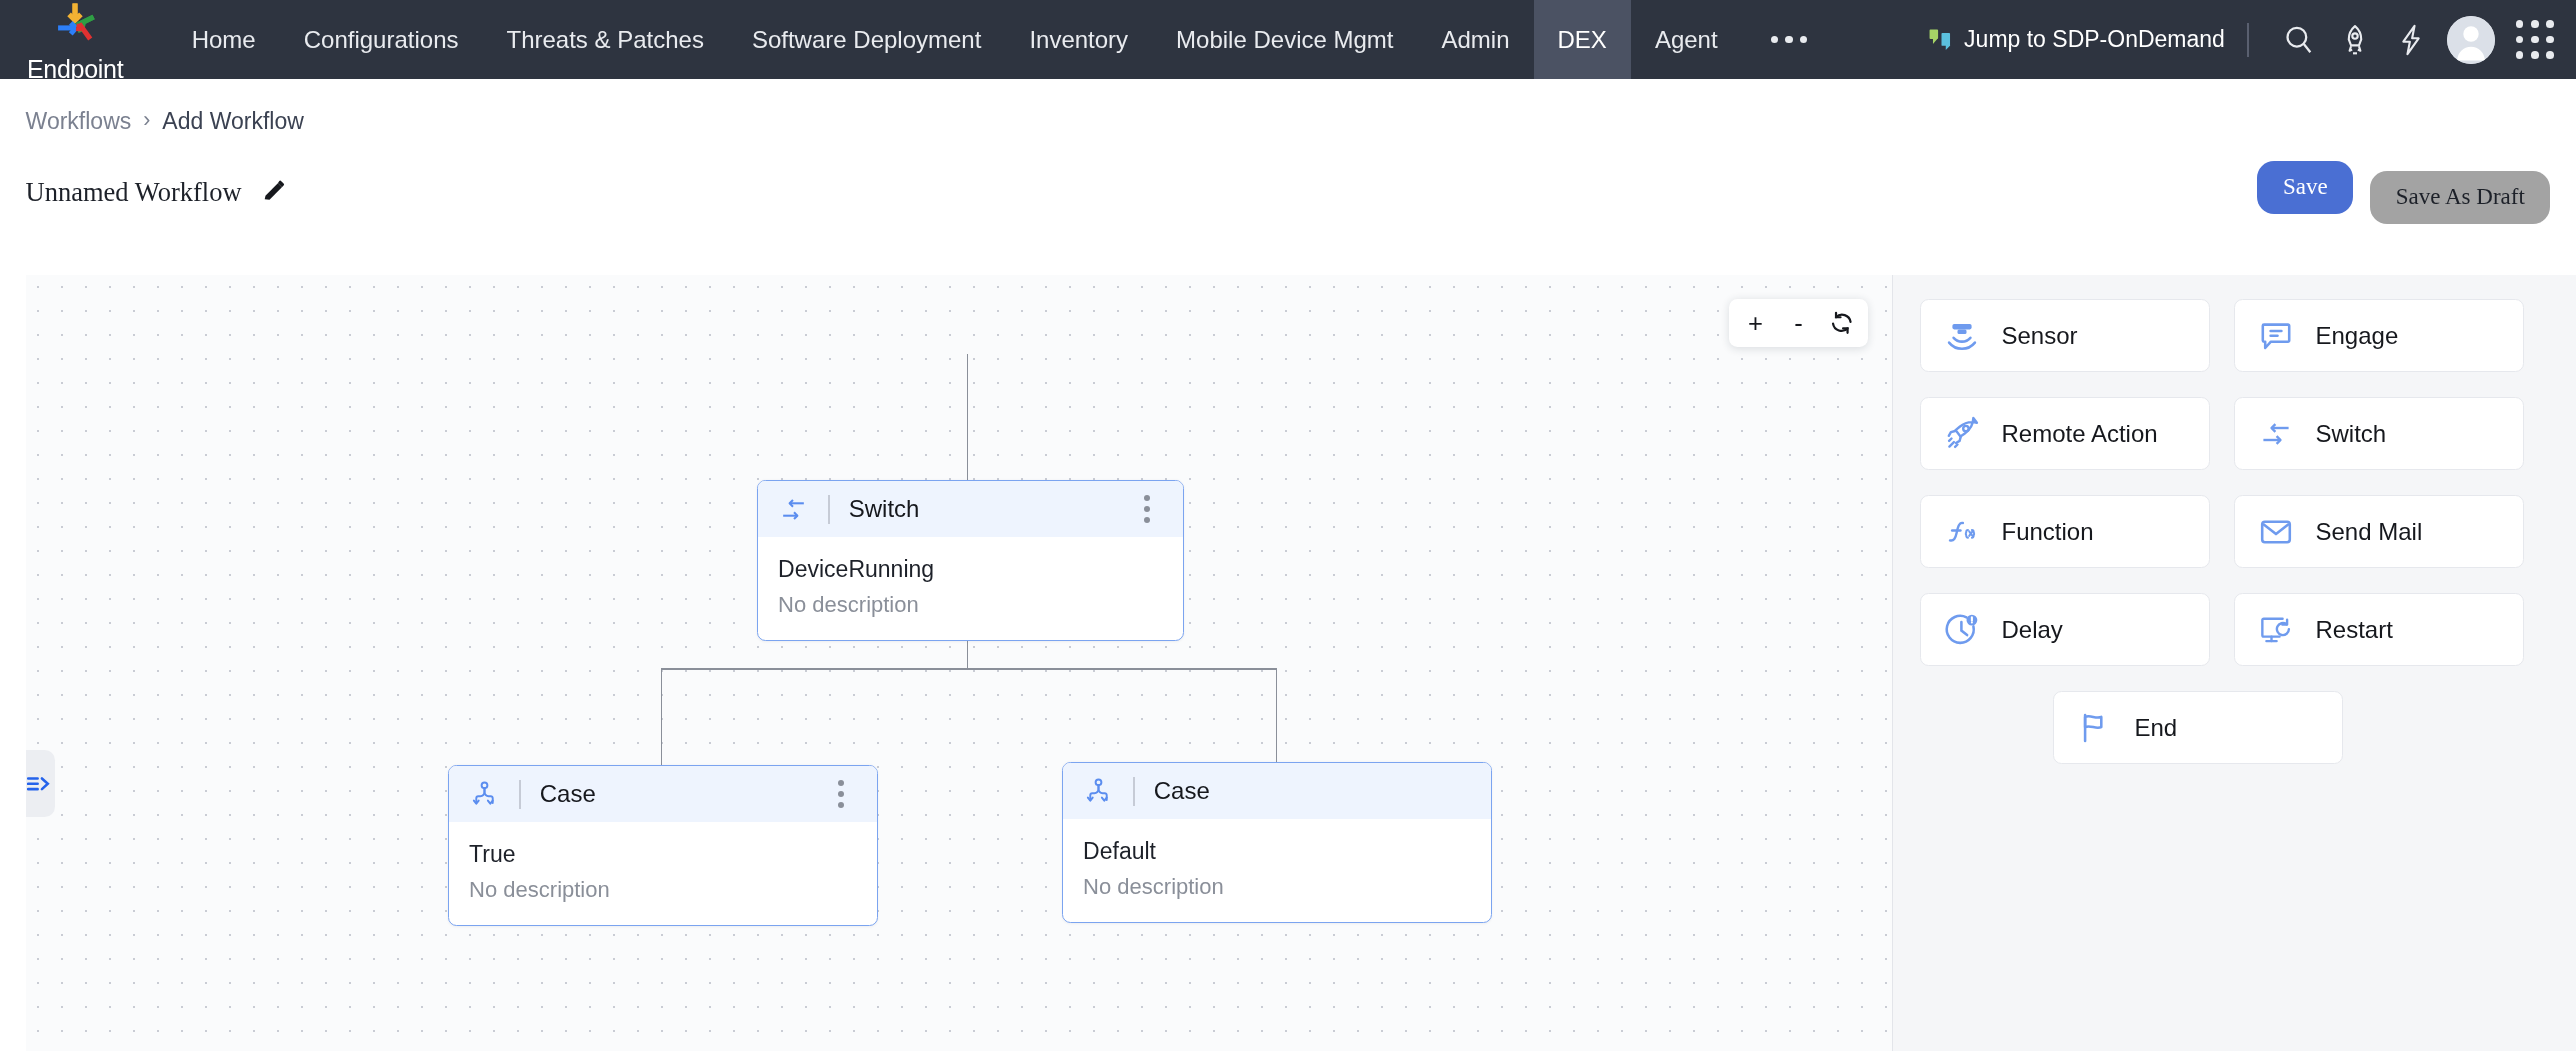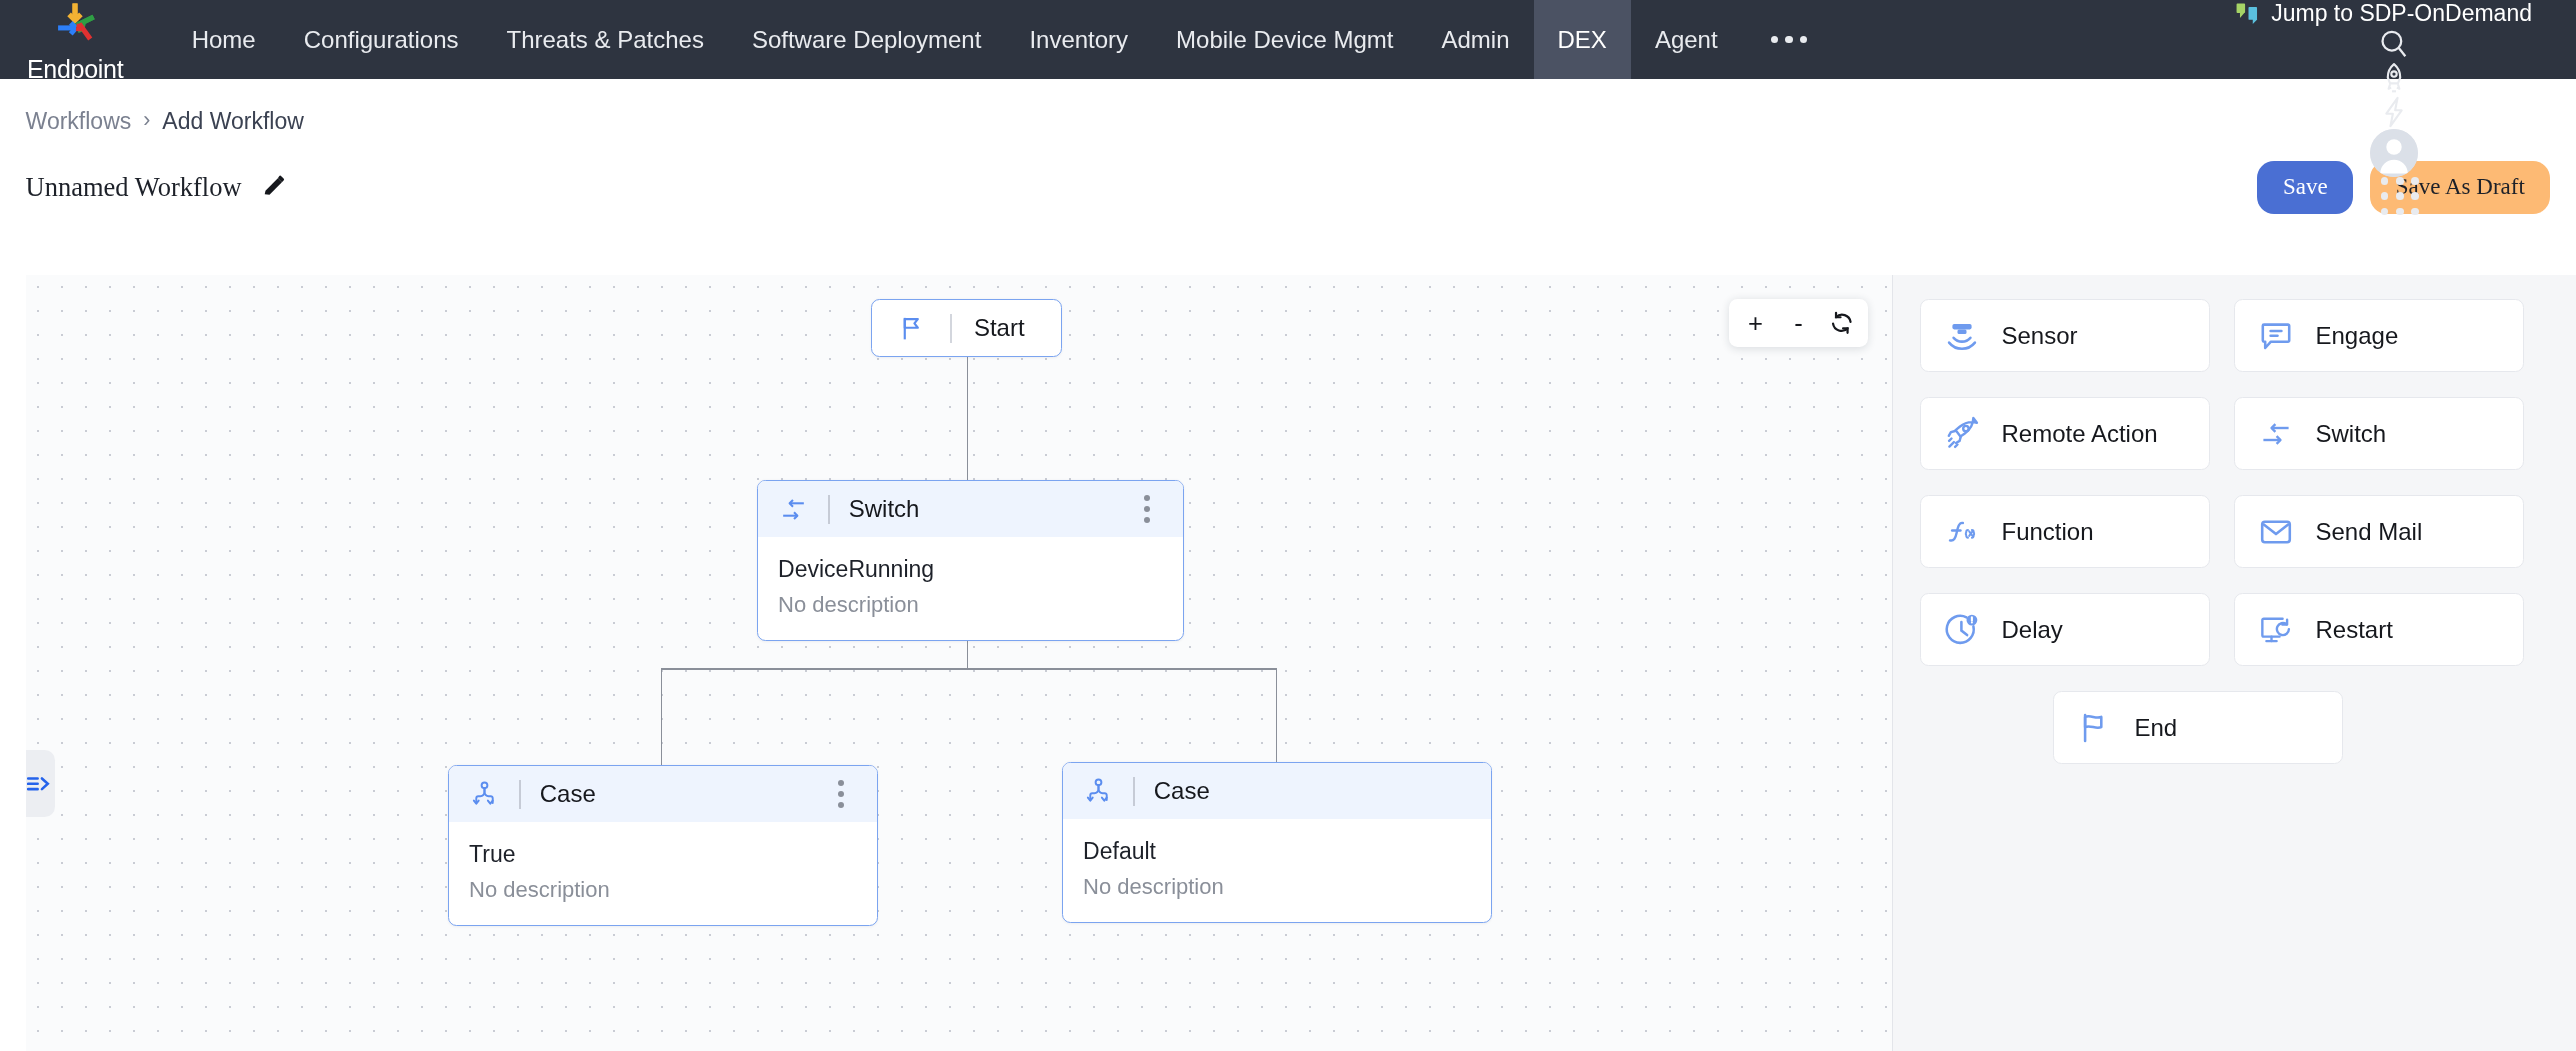--- a/index.html
+++ b/index.html
@@ -48,21 +48,21 @@
   .nav-item.active { background: #4b5263; color: #ffffff; }
   .nav-dots {
     display: flex; align-items: center; gap: 6.8px;
     padding: 0 29px; cursor: pointer;
   }
   .nav-dots i { width: 7.7px; height: 7.7px; border-radius: 50%; background: #e9ebef; display: block; }
 
   .nav-right {
     margin-left: auto;
     display: flex; align-items: center;
-    padding-right: 22px; gap: 0px; flex-direction: column;
+    padding-right: 22px; gap: 0px;
   }
   .jump {
     display: flex; align-items: center; gap: 12px;
     color: #ffffff; font-size: 23px; white-space: nowrap;
     cursor: pointer; padding-right: 22px;
   }
   .jump-ico { width: 25.6px; height: 25.6px; flex: none; }
   .nav-sep { width: 1.7px; height: 34px; background: #5a6070; margin-right: 22px; }
   .nav-ico {
     width: 56px; height: 56px;
@@ -96,21 +96,21 @@
   .page-title { font-size: 26.5px; color: #1d2129; font-weight: 400; }
   .pencil { margin-left: 19px; width: 25.6px; height: 25.6px; cursor: pointer; }
   .title-actions { margin-left: auto; display: flex; gap: 17px; }
   .btn {
     border: none; border-radius: 17px;
     font-family: inherit; font-size: 23px;
     padding: 0 25.6px; height: 53px; cursor: pointer;
     display: flex; align-items: center; justify-content: center;
   }
   .btn-primary { background: #4a6fd3; color: #ffffff; }
-  .btn-secondary { background: #fdba74; color: #1d2129; }
+  .btn-secondary { background: #a3a3a3; color: #1d2129; margin-top: 10px; }
 
   
   .workspace {
     position: absolute;
     left: 25.6px; right: 0px; top: 275px; bottom: 0;
     display: flex;
   }
   .canvas {
     position: relative;
     flex: 1;
@@ -340,32 +340,20 @@
         <path d="M14 7 L19.5 12 L14 17"></path>
       </svg>
     </div>
 
     <div class="edge" style="left:941px; top:79px; width:1.7px; height:126px;"></div>
     <div class="edge" style="left:941px; top:357px; width:1.7px; height:38px;"></div>
     <div class="edge" style="left:635px; top:393px; width:616px; height:1.7px;"></div>
     <div class="edge" style="left:635px; top:393px; width:1.7px; height:97px;"></div>
     <div class="edge" style="left:1250px; top:393px; width:1.7px; height:94px;"></div>
 
-    <div class="node" style="left:845px; top:24px; width:191px; border-radius:8.5px;">
-      <div class="node-pill">
-        <span class="nico">
-          <svg width="29" height="29" viewBox="0 0 24 24" fill="none" stroke="#5b8def" stroke-width="1.8" stroke-linejoin="round">
-            <path d="M5.6 3.2 V21"></path>
-            <path d="M5.6 4.2 H16.4 L13.6 7.8 L16.4 11.4 H5.6 z"></path>
-          </svg>
-        </span>
-        <span class="vbar"></span>
-        <span class="ntitle">Start</span>
-      </div>
-    </div>
 
     <div class="node" style="left:731px; top:205px; width:427px;">
       <div class="node-head">
         <span class="nico">
           <svg width="31" height="31" viewBox="0 0 24 24" fill="none" stroke="#5b8def" stroke-width="1.6" stroke-linejoin="round">
             <path d="M9 7.2 H20"></path>
               <path d="M11.6 4.6 L9 7.2 L11.6 9.8"></path>
             <path d="M15 16.8 H4"></path>
               <path d="M12.4 14.2 L15 16.8 L12.4 19.4"></path>
           </svg>

